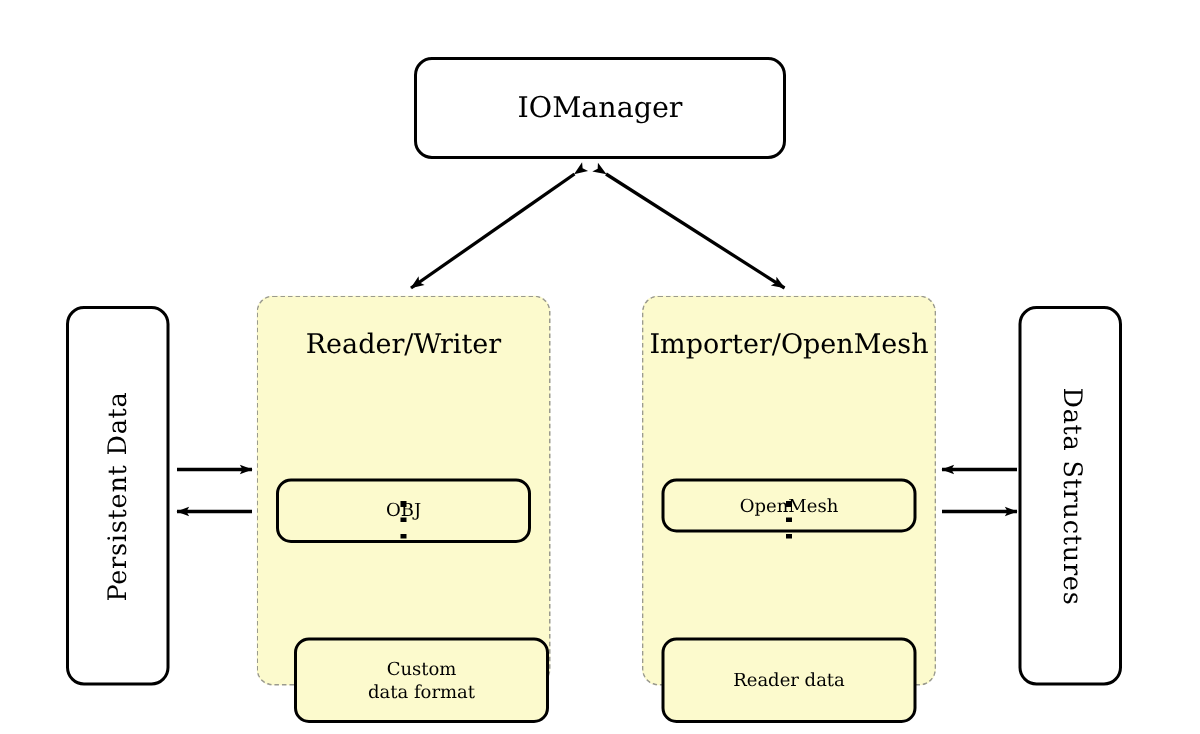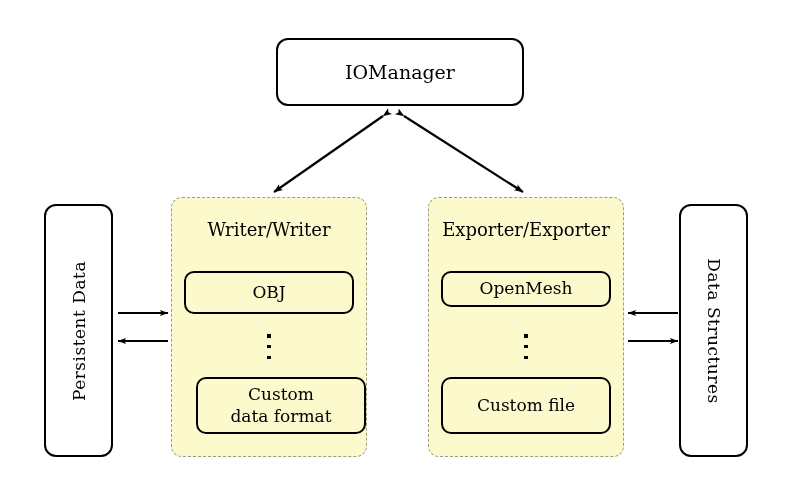--- a/index.html
+++ b/index.html
@@ -81,21 +81,21 @@
     position: absolute;
     left: 0; top: 0;
     width: 800px;
     height: 489px;
     pointer-events: none;
   }
 
   
   .t-title   { font-size: 19px; }
   .t-group   { font-size: 18px; }
-  .t-inner   { font-size: 17px; }
+  .t-inner   { font-size: 12px; margin-top: 48px; }
   .t-vert    { font-size: 17px; letter-spacing: 0.5px; }
 </style>
 </head>
 <body>
 
 <div id="canvas">
 
   <svg id="arrows" viewBox="0 0 800 489">
     <defs>
       <marker id="ah" markerWidth="11" markerHeight="11" refX="9.2" refY="4" orient="auto" markerUnits="userSpaceOnUse">
@@ -137,49 +137,49 @@
 
   <div class="rbox" style="left:44px; top:204px; width:69px; height:253px;">
     <span class="vbox-label up t-vert">Persistent Data</span>
   </div>
 
   <div class="rbox" style="left:679px; top:204px; width:69px; height:253px;">
     <span class="vbox-label down t-vert">Data Structures</span>
   </div>
 
   <div class="group" style="left:171px; top:197px; width:196px; height:260px;">
-    <div class="group-title t-group" style="top:21px;">Writer/Writer</div>
+    <div class="group-title t-group" style="top:21px;">Reader/Writer</div>
   </div>
 
   <div class="rbox inner t-inner" style="left:184px; top:271px; width:170px; height:43px;">
     <span>OBJ</span>
   </div>
 
   <div class="dots" style="left:262px; top:334px; width:14px; height:25px;">
     <i></i>
       <i></i>
       <i></i>
   </div>
 
   <div class="rbox inner t-inner" style="left:196px; top:377px; width:170px; height:57px; flex-direction:column;">
     <span>Custom</span>
     <span>data format</span>
   </div>
 
   <div class="group" style="left:428px; top:197px; width:196px; height:260px;">
-    <div class="group-title t-group" style="top:21px;">Exporter/Exporter</div>
+    <div class="group-title t-group" style="top:21px;">Importer/OpenMesh</div>
   </div>
 
   <div class="rbox inner t-inner" style="left:441px; top:271px; width:170px; height:36px;">
     <span>OpenMesh</span>
   </div>
 
   <div class="dots" style="left:519px; top:334px; width:14px; height:25px;">
     <i></i>
       <i></i>
       <i></i>
   </div>
 
   <div class="rbox inner t-inner" style="left:441px; top:377px; width:170px; height:57px; flex-direction:column;">
-    <span>Custom file</span>
+    <span>Reader data</span>
   </div>
 
 </div>
 
 </body></html>

